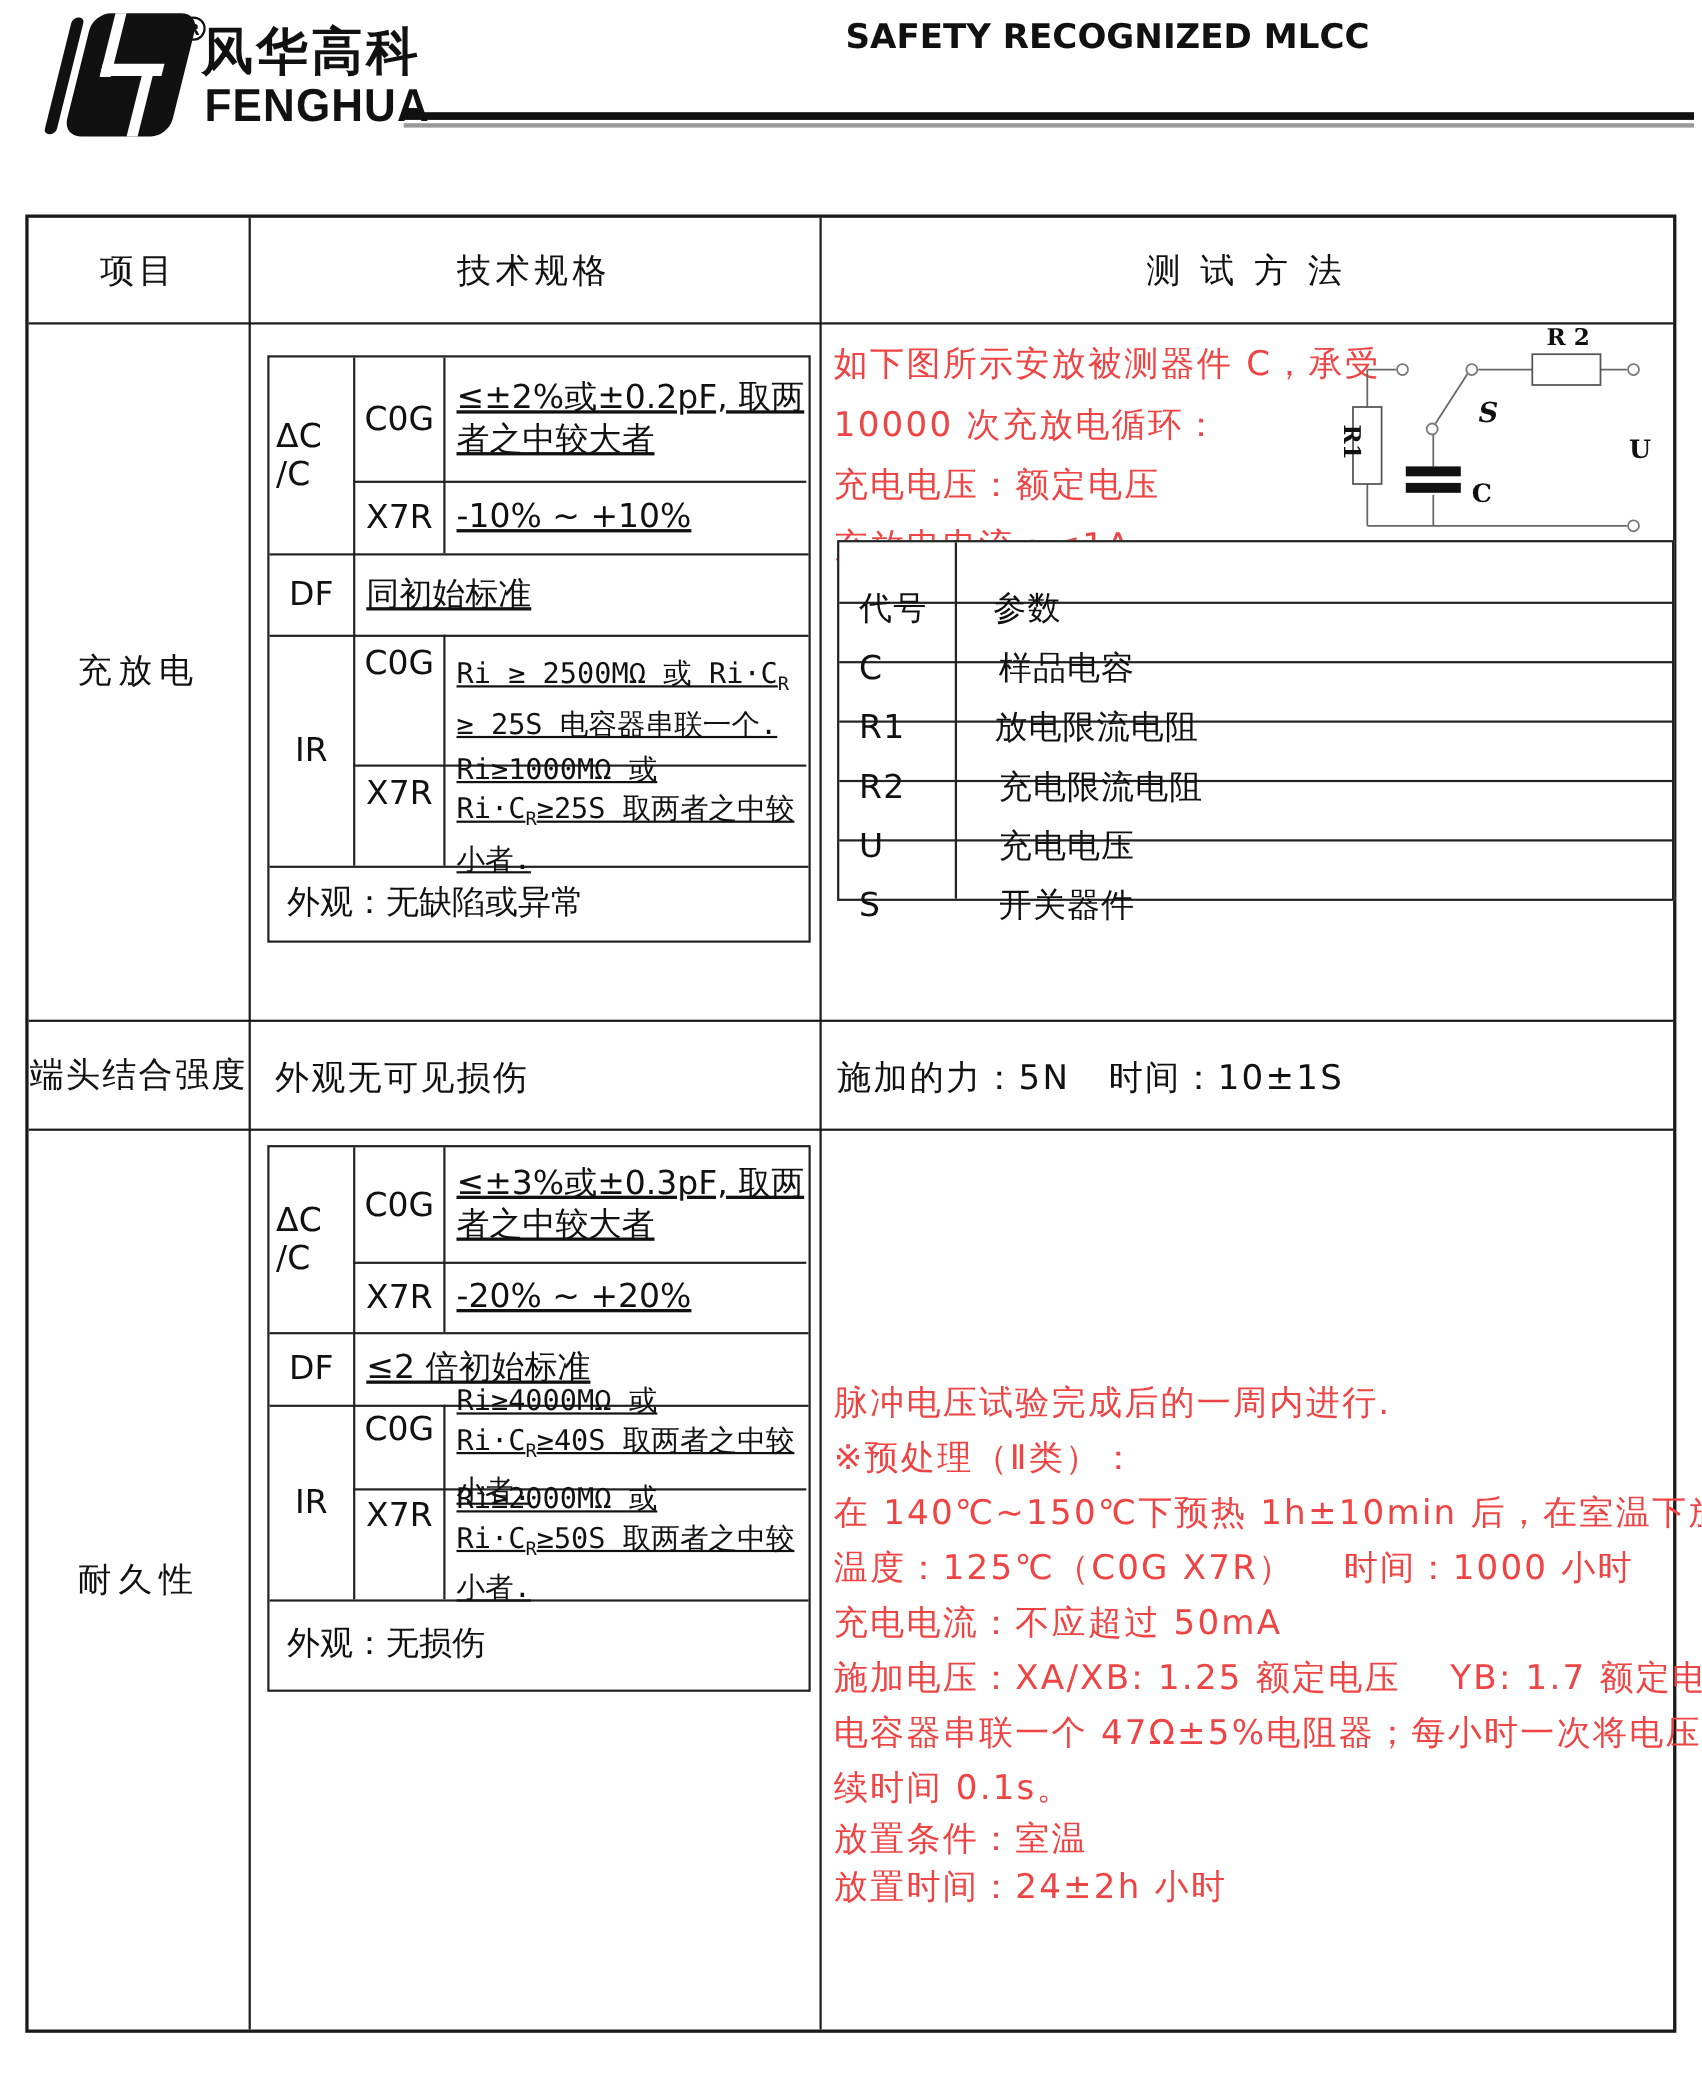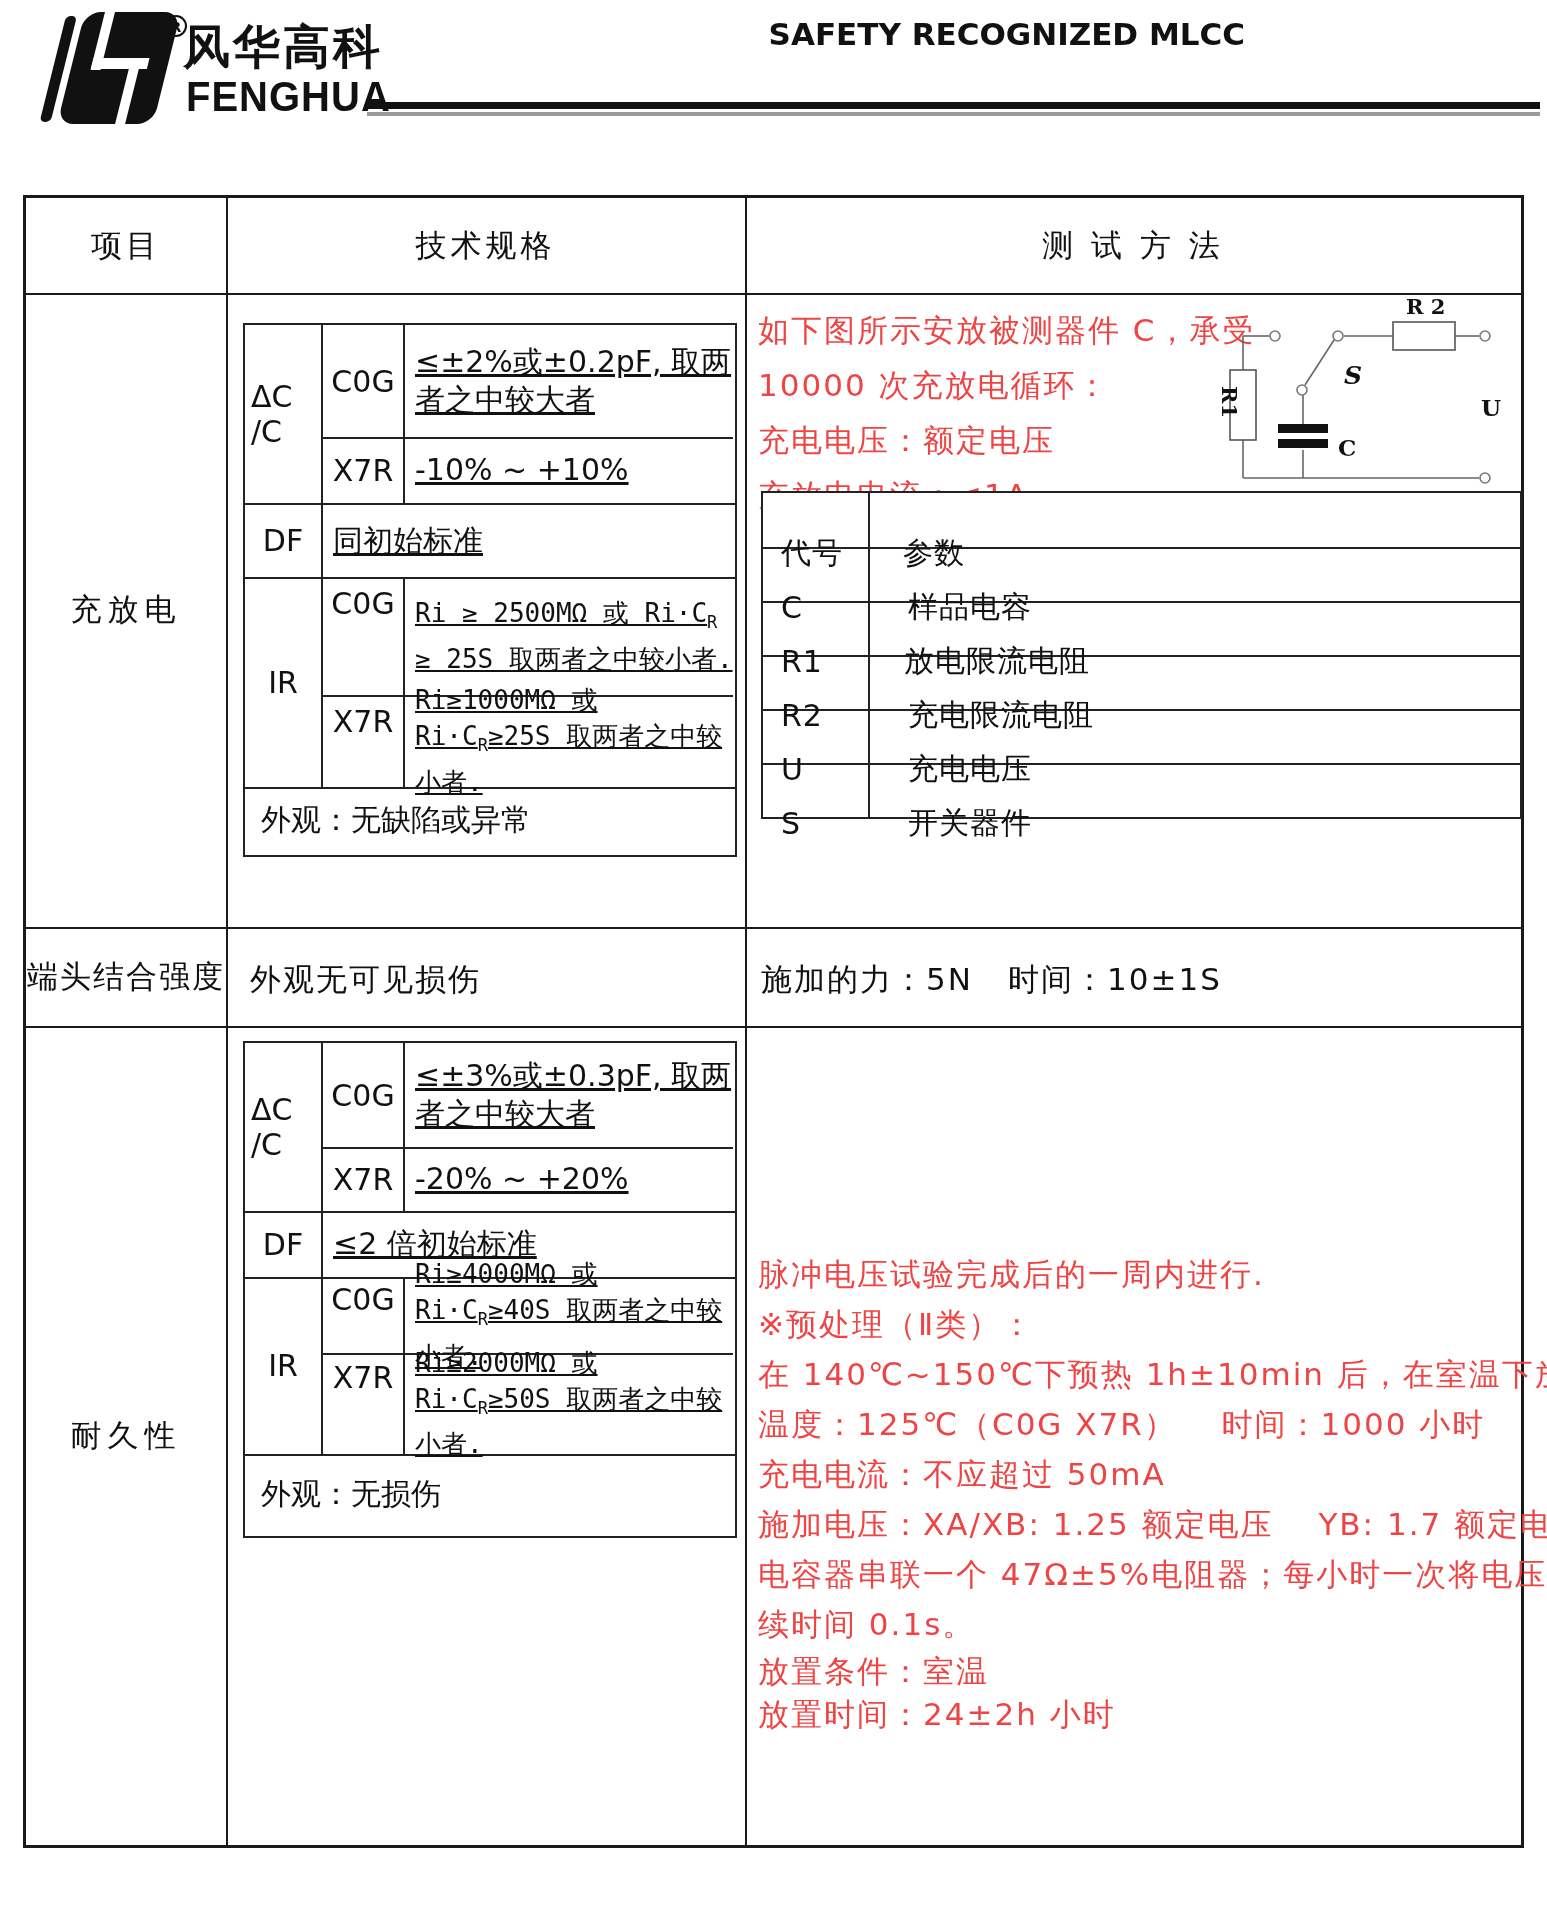--- a/index.html
+++ b/index.html
@@ -94,21 +94,21 @@
       </div>
       <div class="cell cen" style="left:78px;top:0;width:80px;height:112px">C0G</div>
       <div class="cell val" style="left:160px;top:0;width:320px;height:112px">≤±2%或±0.2pF, 取两者之中较大者</div>
       <div class="cell cen" style="left:78px;top:112px;width:80px;height:66px">X7R</div>
       <div class="cell val" style="left:160px;top:112px;width:320px;height:66px">-10% ~ +10%</div>
       <div class="cell cen" style="left:0;top:178px;width:76px;height:74px">DF</div>
       <div class="cell val" style="left:78px;top:178px;width:400px;height:76px">同初始标准</div>
       <div class="cell cen" style="left:0;top:252px;width:76px;height:210px">IR</div>
       <div class="cell" style="left:78px;top:258px;width:80px;height:40px;justify-content:center">C0G</div>
       <div class="cell val" style="left:160px;top:252px;width:322px;height:118px">
-        <span class="ir-val"><span>Ri ≥ 2500MΩ 或  Ri·C</span><sub>R</sub><span> ≥ 25S 取两者之中较小者.</span></span>
+        <span class="ir-val"><span>Ri ≥ 2500MΩ 或  Ri·C</span><sub>R</sub><span> ≥ 25S 电容器串联一个.</span></span>
       </div>
       <div class="cell" style="left:78px;top:376px;width:80px;height:40px;justify-content:center">X7R</div>
       <div class="cell val" style="left:160px;top:370px;width:322px;height:92px">
         <span class="ir-val"><span>Ri≥1000MΩ 或 Ri·C</span><sub>R</sub><span>≥25S 取两者之中较小者.</span></span>
       </div>
       <div class="cell" style="left:16px;top:462px;width:460px;height:66px">外观：无缺陷或异常</div>
     </div>
 
     <div class="mlines" style="top:105px">
       <div class="mline">如下图所示安放被测器件 C，承受</div>

